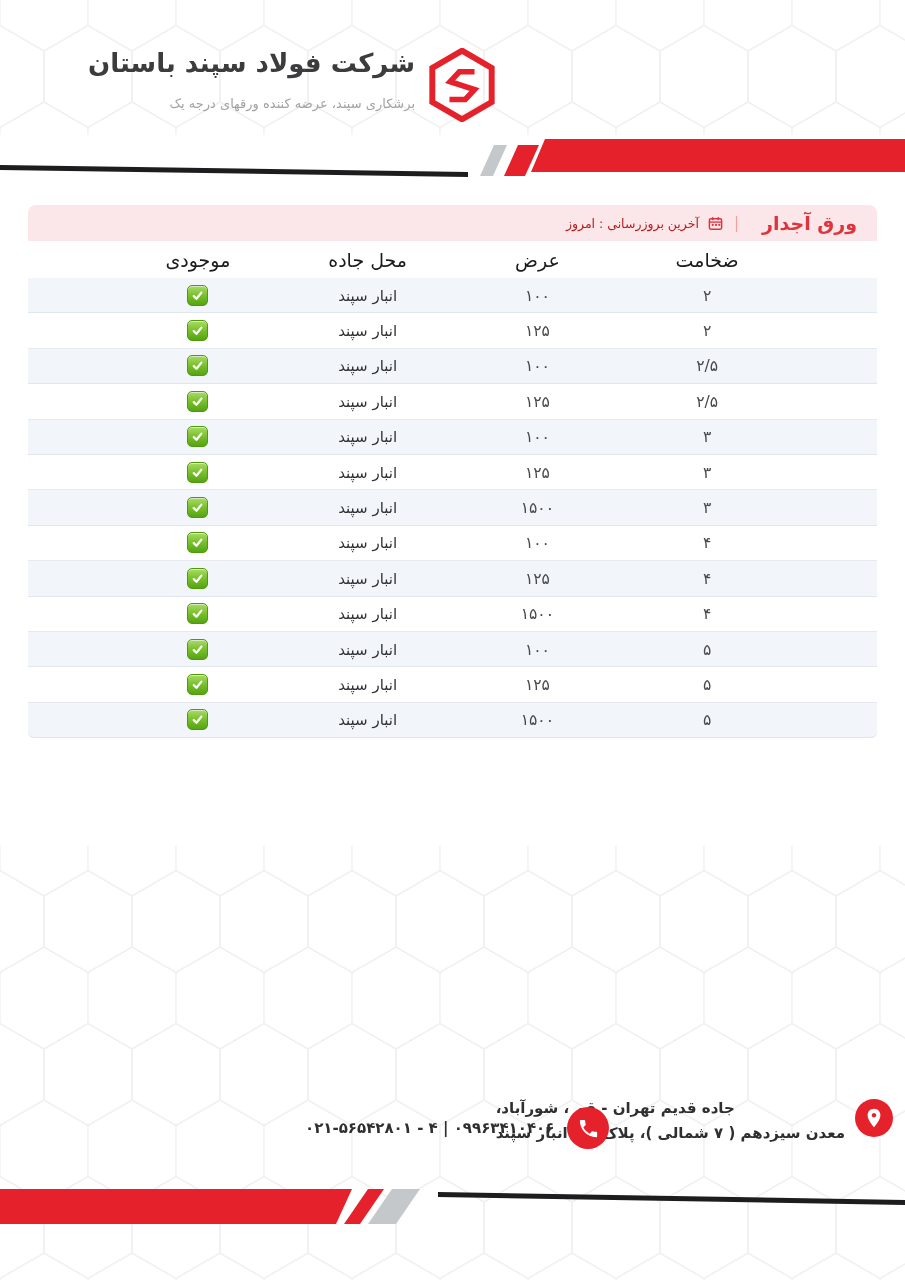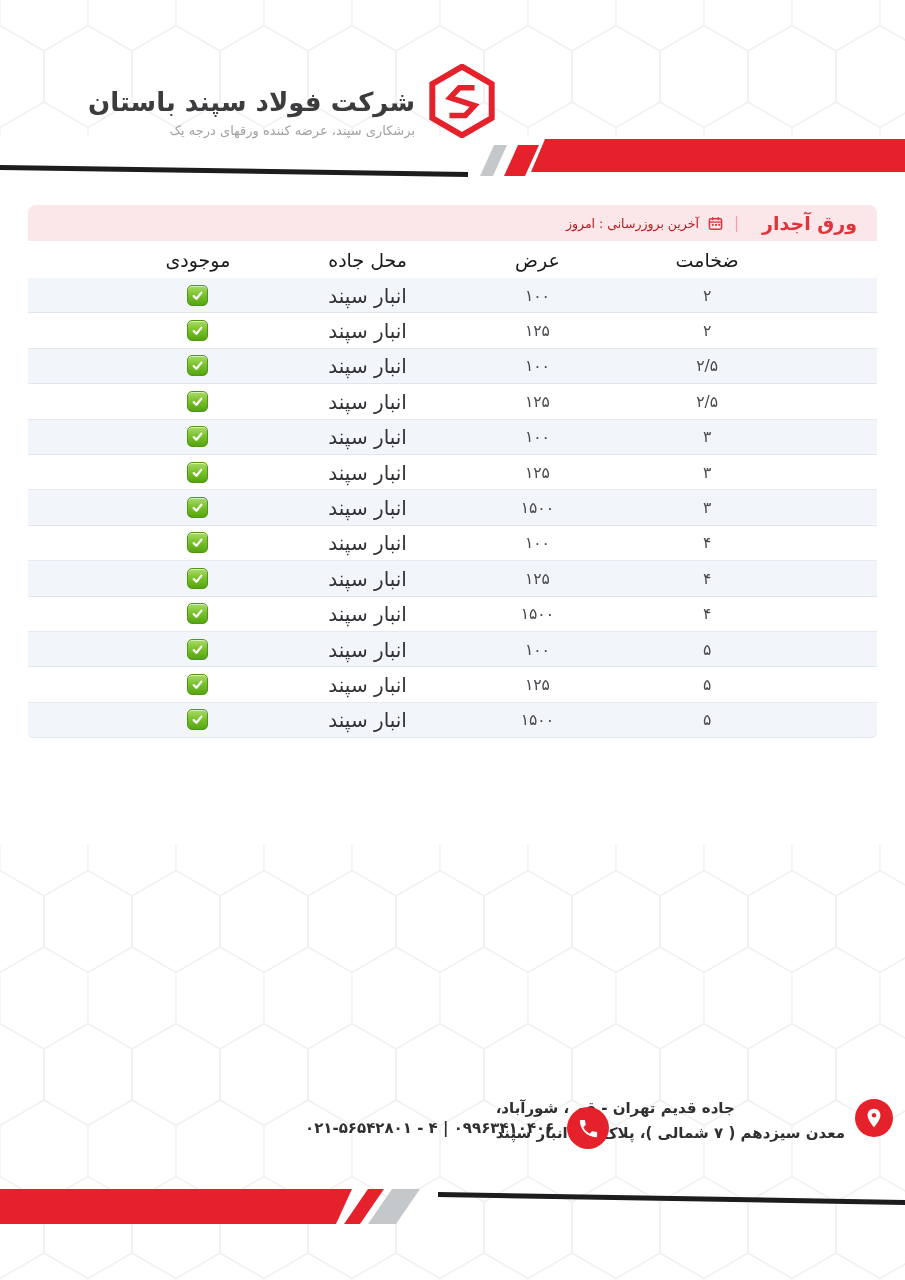--- a/index.html
+++ b/index.html
@@ -6,25 +6,25 @@
   html,body { background:#ffffff; }
   body { font-family:"DejaVu Sans", sans-serif; }
   .page { position:relative; width:905px; height:1280px; background:#fff; overflow:hidden; margin:0 auto; }
 
   
   .band { position:absolute; left:0; pointer-events:none; }
   .band-top { top:0; }
   .band-bot { top:845px; }
 
   
-  .brand { position:absolute; top:64px; left:88px; display:flex; direction:rtl; align-items:flex-end; gap:14px; }
+  .brand { position:absolute; top:48px; left:88px; display:flex; direction:rtl; align-items:flex-start; gap:14px; }
   .brand-logo { width:66px; height:74px; flex:0 0 auto; }
   .brand-text { text-align:right; }
   .brand-title { font-size:26px; font-weight:700; color:#3c3c3e; letter-spacing:0; }
-  .brand-tagline { margin-top:6px; font-size:13px; color:#a2a2a6; }
+  .brand-tagline { margin-top:18px; font-size:13px; color:#a2a2a6; }
 
   
   .divider { position:absolute; left:0; width:905px; height:56px; }
   .divider-top { top:130px; }
   .divider-bottom { top:1186px; }
 
   
   .price-table { position:absolute; top:205px; left:28px; width:849px; }
   .title-bar { height:36px; background:#fbe7ea; border-radius:8px 8px 0 0; display:flex; direction:rtl;
                align-items:center; padding:0 20px; gap:9px; }
@@ -36,21 +36,21 @@
   .t-head { height:37px; background:#fff; display:grid; grid-template-columns:repeat(4,1fr); direction:rtl;
             padding:0 85px; align-items:center; text-align:center; }
   .t-head .hcell { font-size:19px; font-weight:400; color:#1a1b1d; }
 
   .t-body .row { height:35.4px; display:grid; grid-template-columns:repeat(4,1fr); direction:rtl;
                  padding:0 85px; align-items:center; text-align:center;
                  box-shadow: inset 0 -1px 0 rgba(210,216,228,.55); }
   .t-body .row:nth-of-type(odd) { background:#f2f5fa; }
   .t-body .row:last-child { border-radius:0 0 6px 6px; }
   .cell { font-size:15.5px; color:#47484c; }
-  .cell.loc { font-size:20px; color:#313236; }
+  .cell.loc { font-size:15px; color:#313236; }
   .check { display:inline-flex; width:21px; height:21px; border-radius:5px; align-items:center; justify-content:center;
            background:linear-gradient(180deg,#aadb68 0%, #7cc32f 45%, #55a411 100%);
            border:1px solid #4e9a0c; box-shadow: inset 0 1px 0 rgba(255,255,255,.55); margin:0 auto; }
   .check svg { width:15px; height:15px; }
 
   
   .ic-circle { border-radius:50%; background:#e5212b; display:flex; align-items:center; justify-content:center; flex:0 0 auto; }
   .f-address { position:absolute; top:1096px; right:12px; display:flex; direction:rtl; align-items:flex-start; gap:10px; }
   .f-address .ic-circle { width:38px; height:38px; margin-top:3px; }
   .addr-text { text-align:left; font-size:15px; font-weight:600; color:#2e2f31; line-height:25px; }

